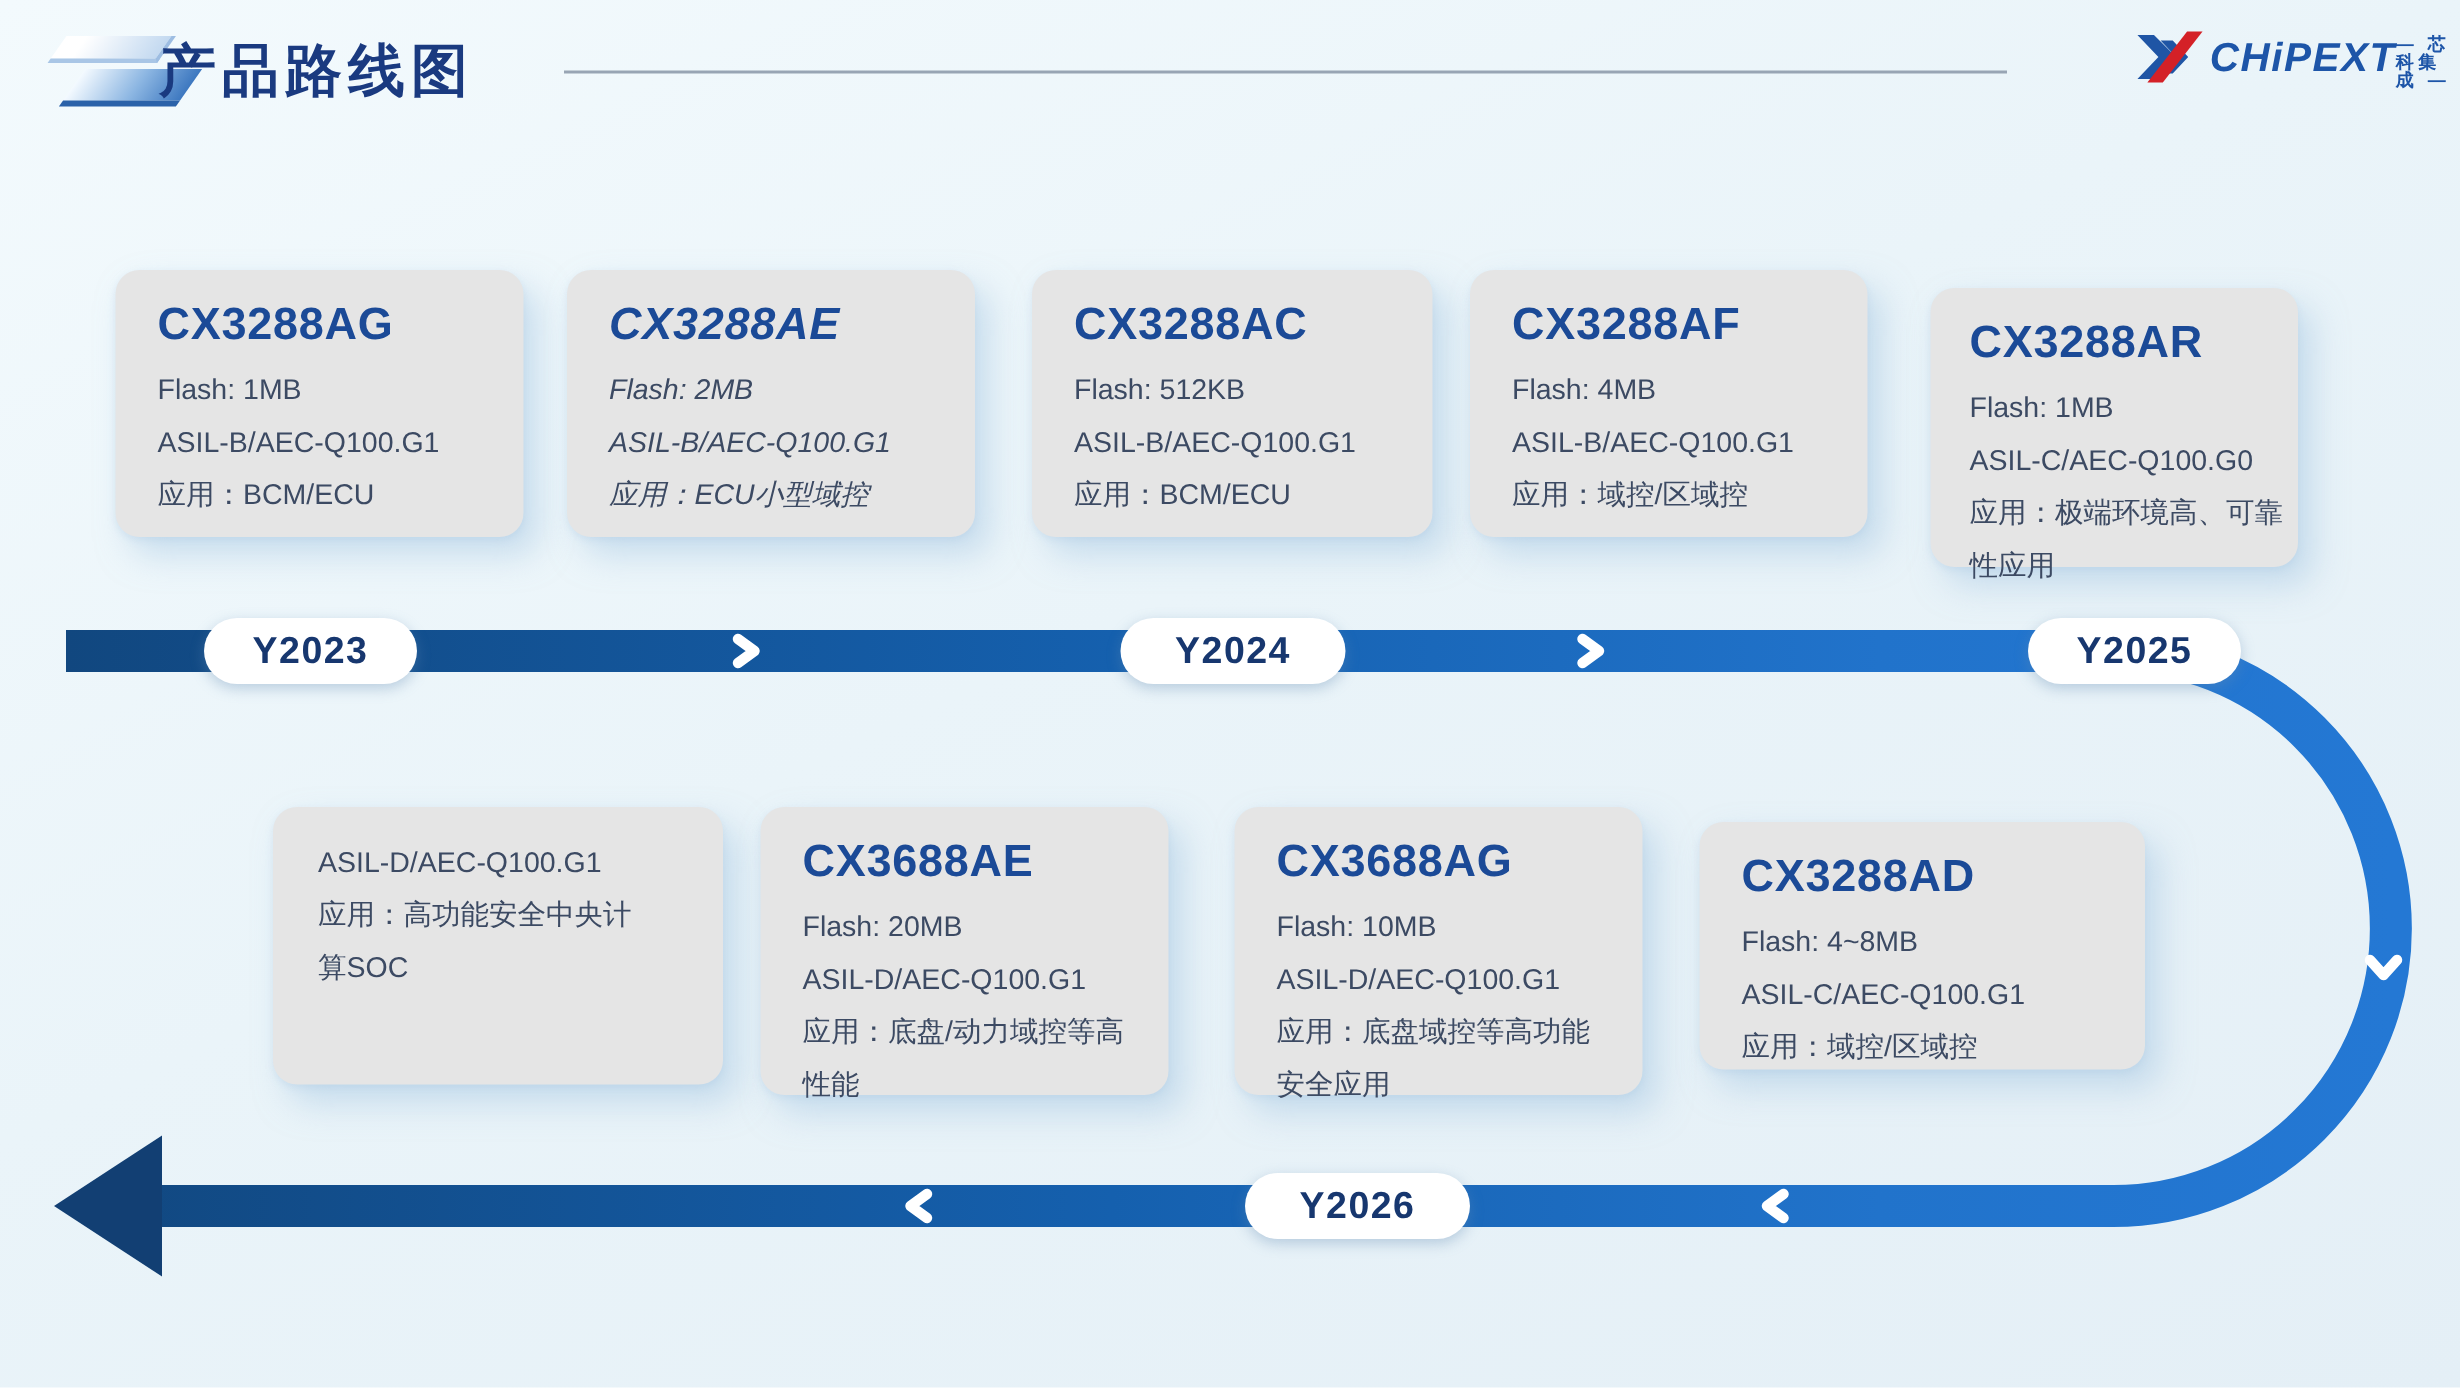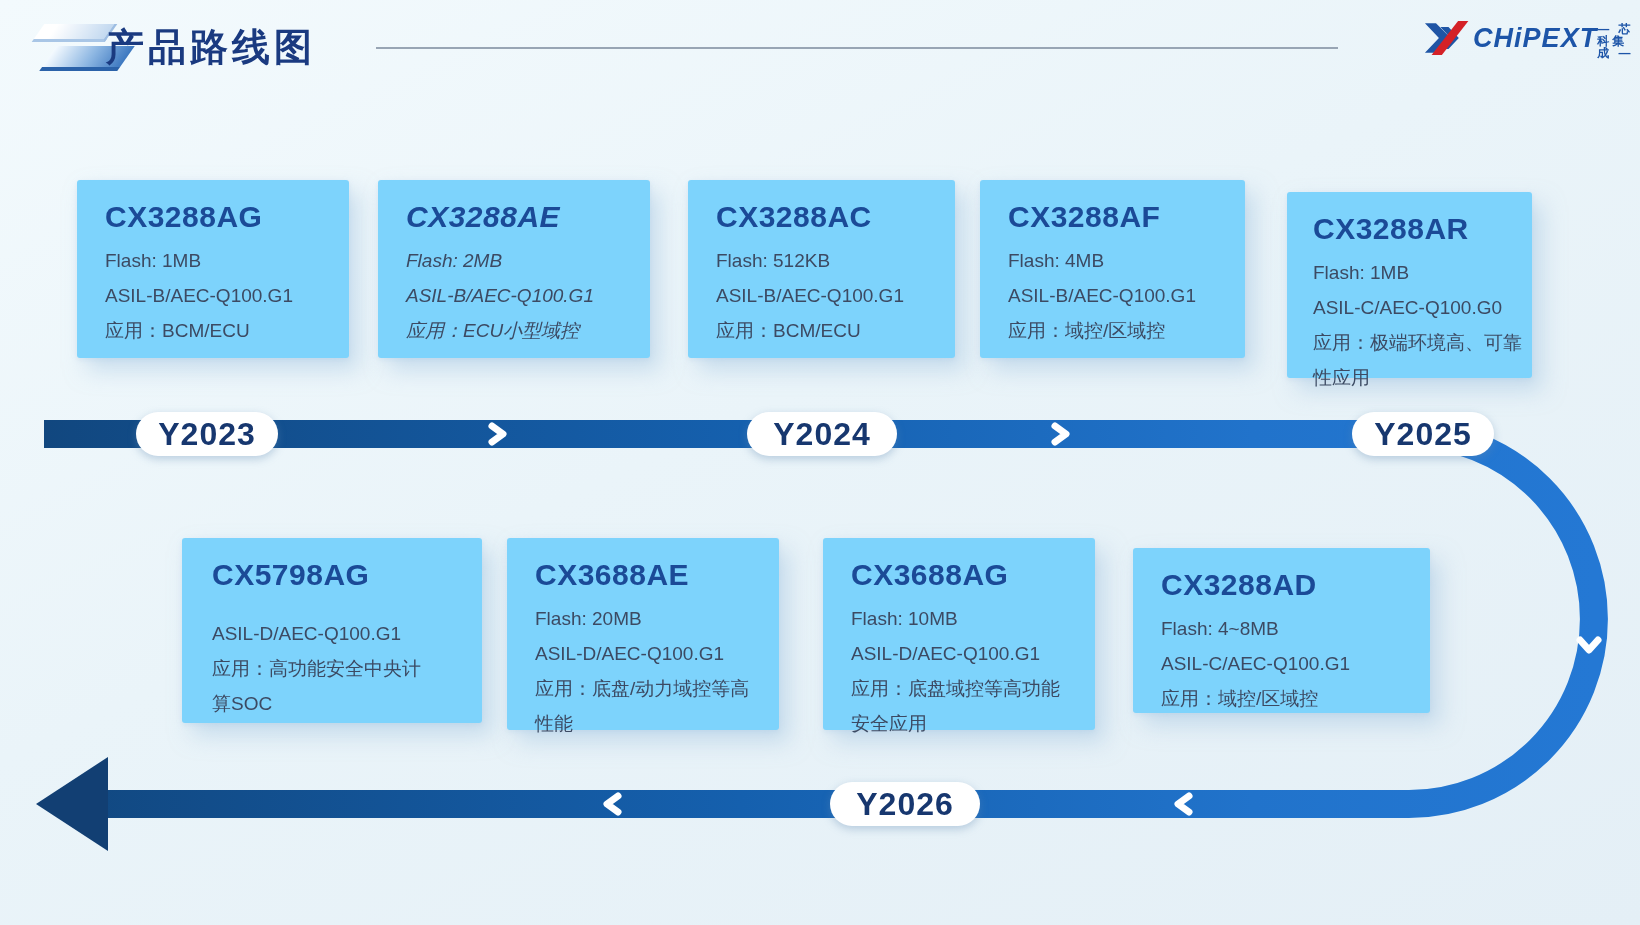--- a/index.html
+++ b/index.html
@@ -23,23 +23,23 @@
   
   .logo{position:absolute;left:1422px;top:12px;display:flex;align-items:center;gap:4px;}
   .logo-mark{width:64px;height:52px;}
   .logo-text{display:flex;flex-direction:row;align-items:center;line-height:1;}
   .brand{font-size:27px;font-weight:900;font-style:italic;color:#1d55a8;letter-spacing:1px;}
   .brand-cn{font-size:12px;font-weight:700;color:#1d55a8;letter-spacing:3px;margin-top:5px;}
   
   .track{position:absolute;left:0;top:0;z-index:1;}
   .year-pill{position:absolute;height:44px;z-index:3;background:#ffffff;border-radius:22px;
     box-shadow:0 3px 9px rgba(100,140,180,.38);display:flex;align-items:center;justify-content:center;
-    font-size:32px;font-weight:800;color:#17376f;letter-spacing:1px;}
+    font-size:25px;font-weight:800;color:#17376f;letter-spacing:1px;}
   
-  .card{position:absolute;z-index:2;background:#7dd3fc;border-radius:3px;box-sizing:border-box;
+  .card{position:absolute;z-index:2;background:#e5e5e5;border-radius:16px;box-sizing:border-box;
     padding:20px 28px;box-shadow:10px 12px 22px rgba(163,197,226,.5),0 2px 5px rgba(180,205,230,.35);}
   .card h2{margin:0 0 9px;font-size:30px;font-weight:800;color:#1b4a97;letter-spacing:.5px;}
   .card p{margin:0;font-size:19px;line-height:35px;color:#3c4a63;}
   .card.gap-title h2{margin-bottom:24px;}
 </style>
 </head>
 <body>
 
 <div class="deco">
     <i class="p1"></i>
@@ -108,21 +108,20 @@
   <p>应用：域控/区域控</p>
 </div>
 <div class="card" style="left:1287px;top:192px;width:245px;height:186px;padding:20px 8px 20px 26px;">
   <h2>CX3288AR</h2>
   <p>Flash: 1MB</p>
   <p>ASIL-C/AEC-Q100.G0</p>
   <p>应用：极端环境高、可靠性应用</p>
 </div>
 
 <div class="card gap-title" style="left:182px;top:538px;width:300px;height:185px;padding:20px 44px 20px 30px;">
-  <h2>CX5798AG</h2>
   <p>ASIL-D/AEC-Q100.G1</p>
   <p>应用：高功能安全中央计算SOC</p>
 </div>
 <div class="card" style="left:507px;top:538px;width:272px;height:192px;">
   <h2>CX3688AE</h2>
   <p>Flash: 20MB</p>
   <p>ASIL-D/AEC-Q100.G1</p>
   <p>应用：底盘/动力域控等高性能</p>
 </div>
 <div class="card" style="left:823px;top:538px;width:272px;height:192px;padding-left:28px;">

